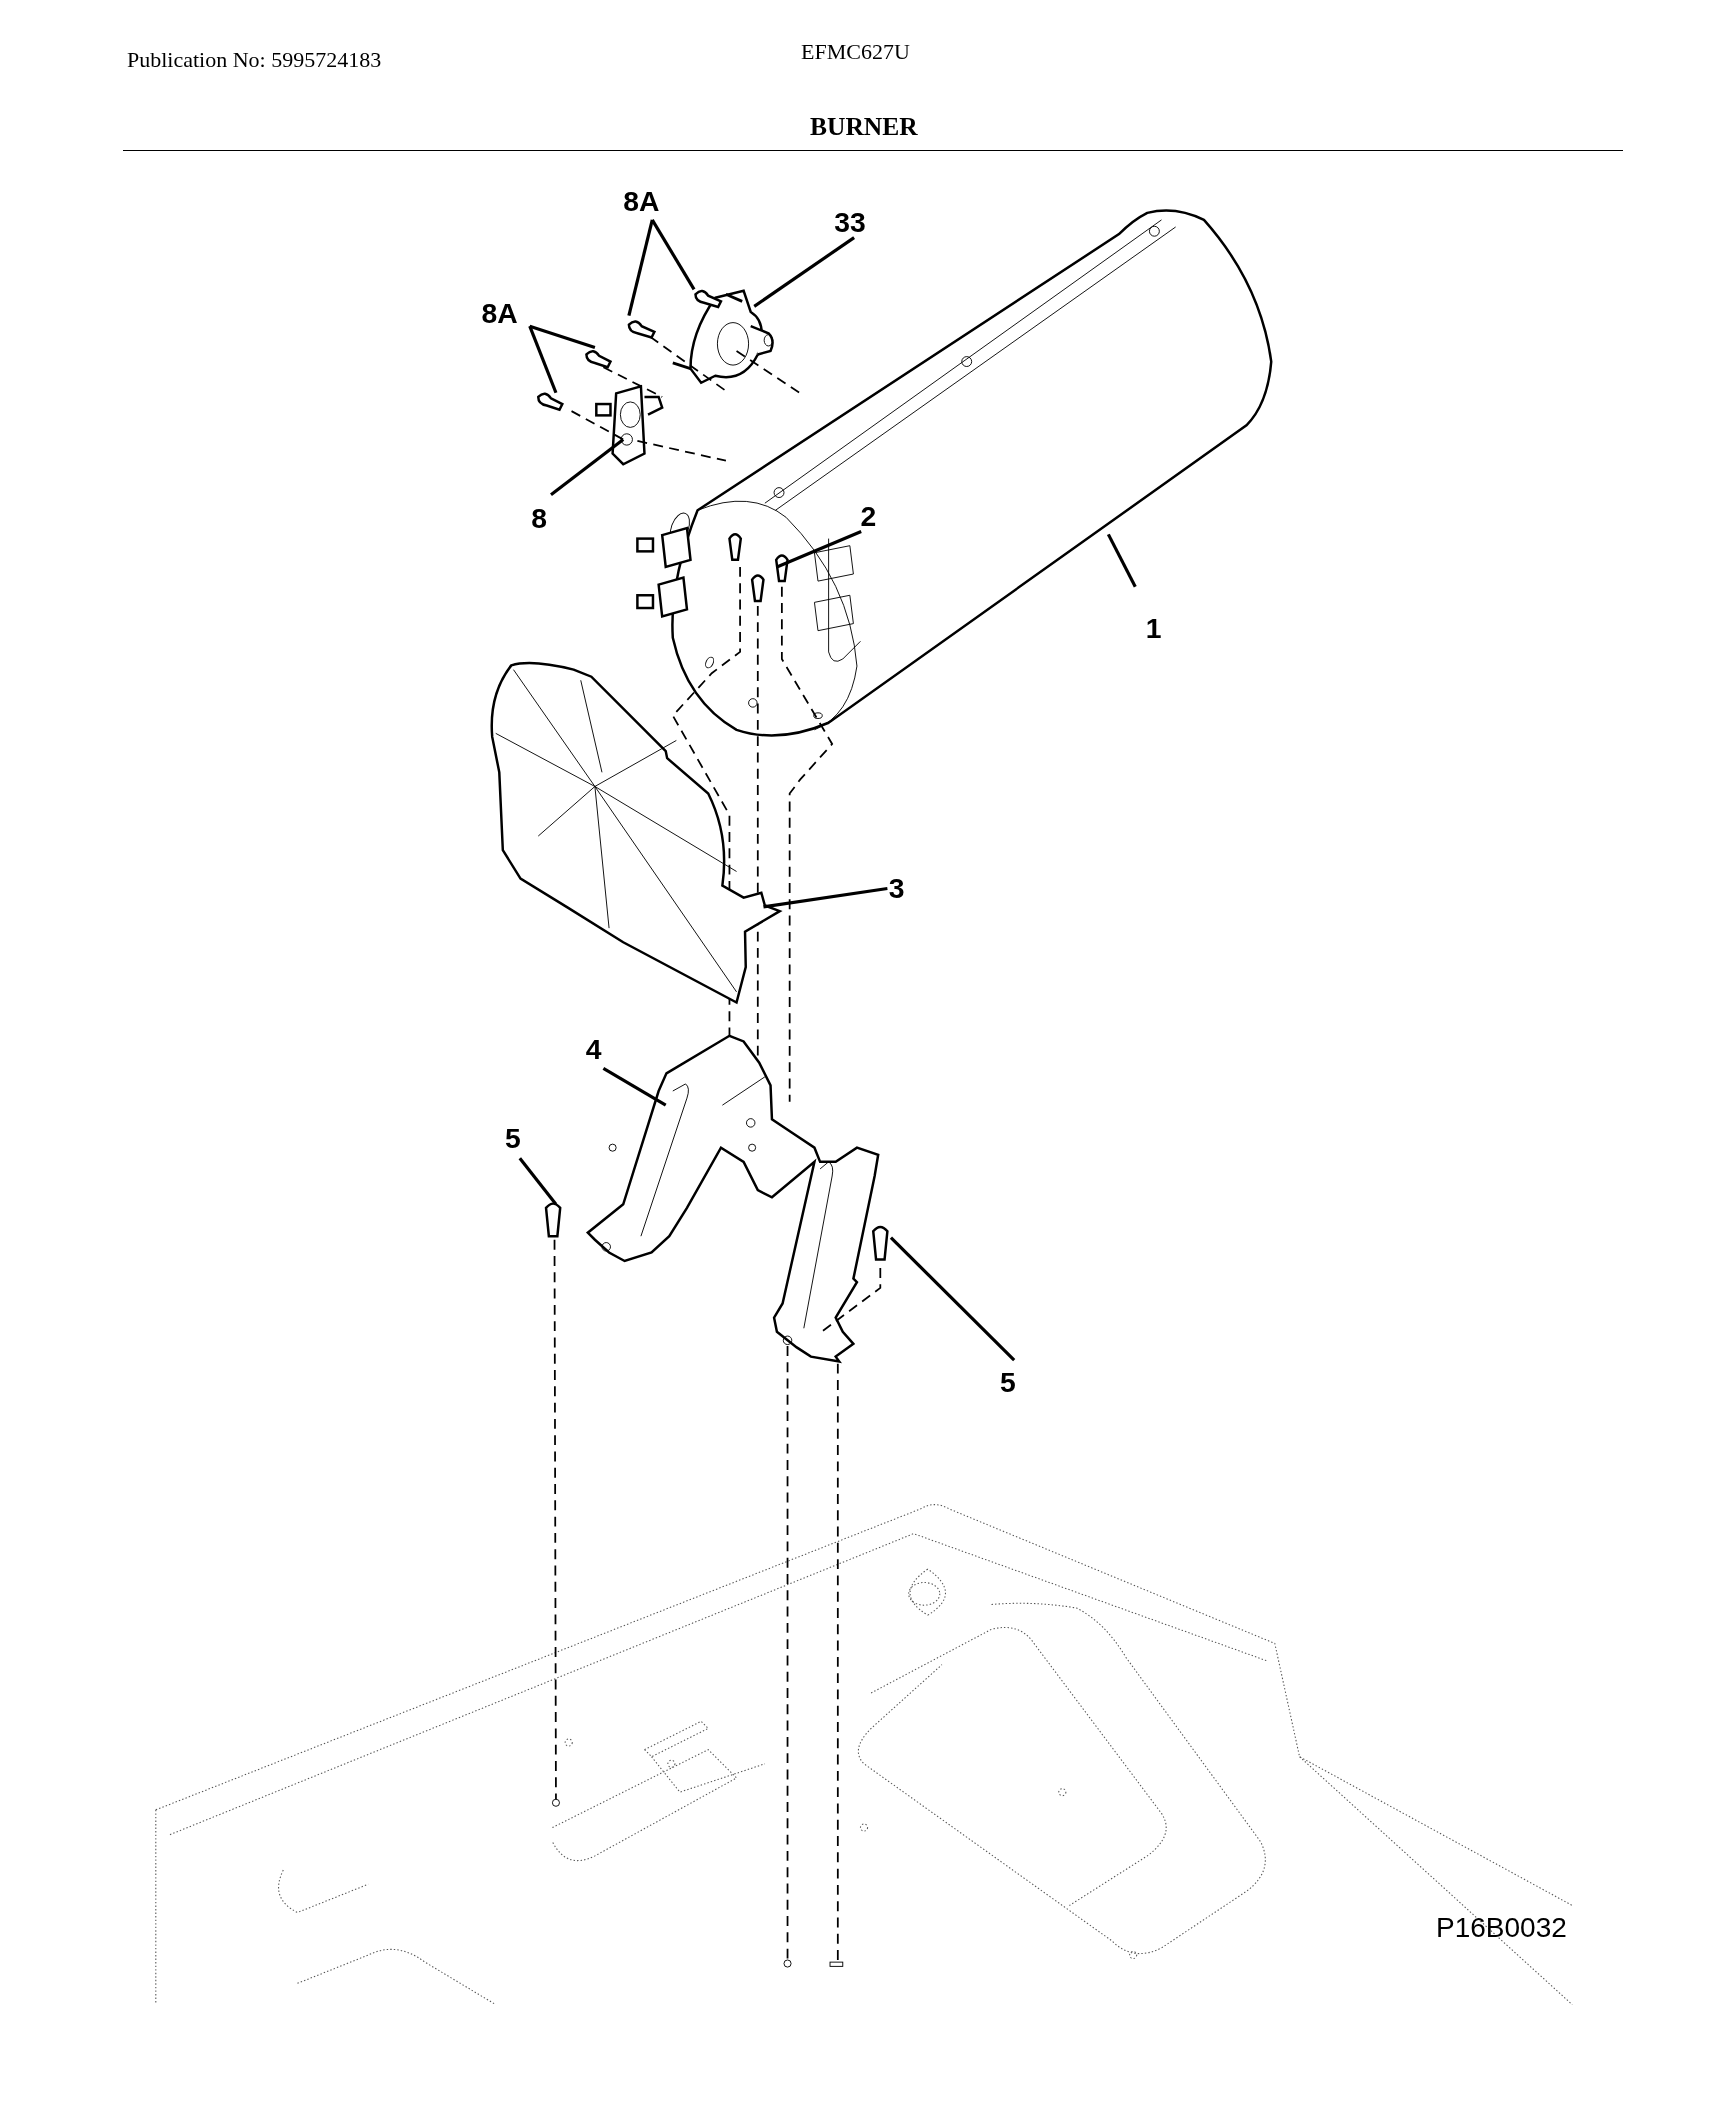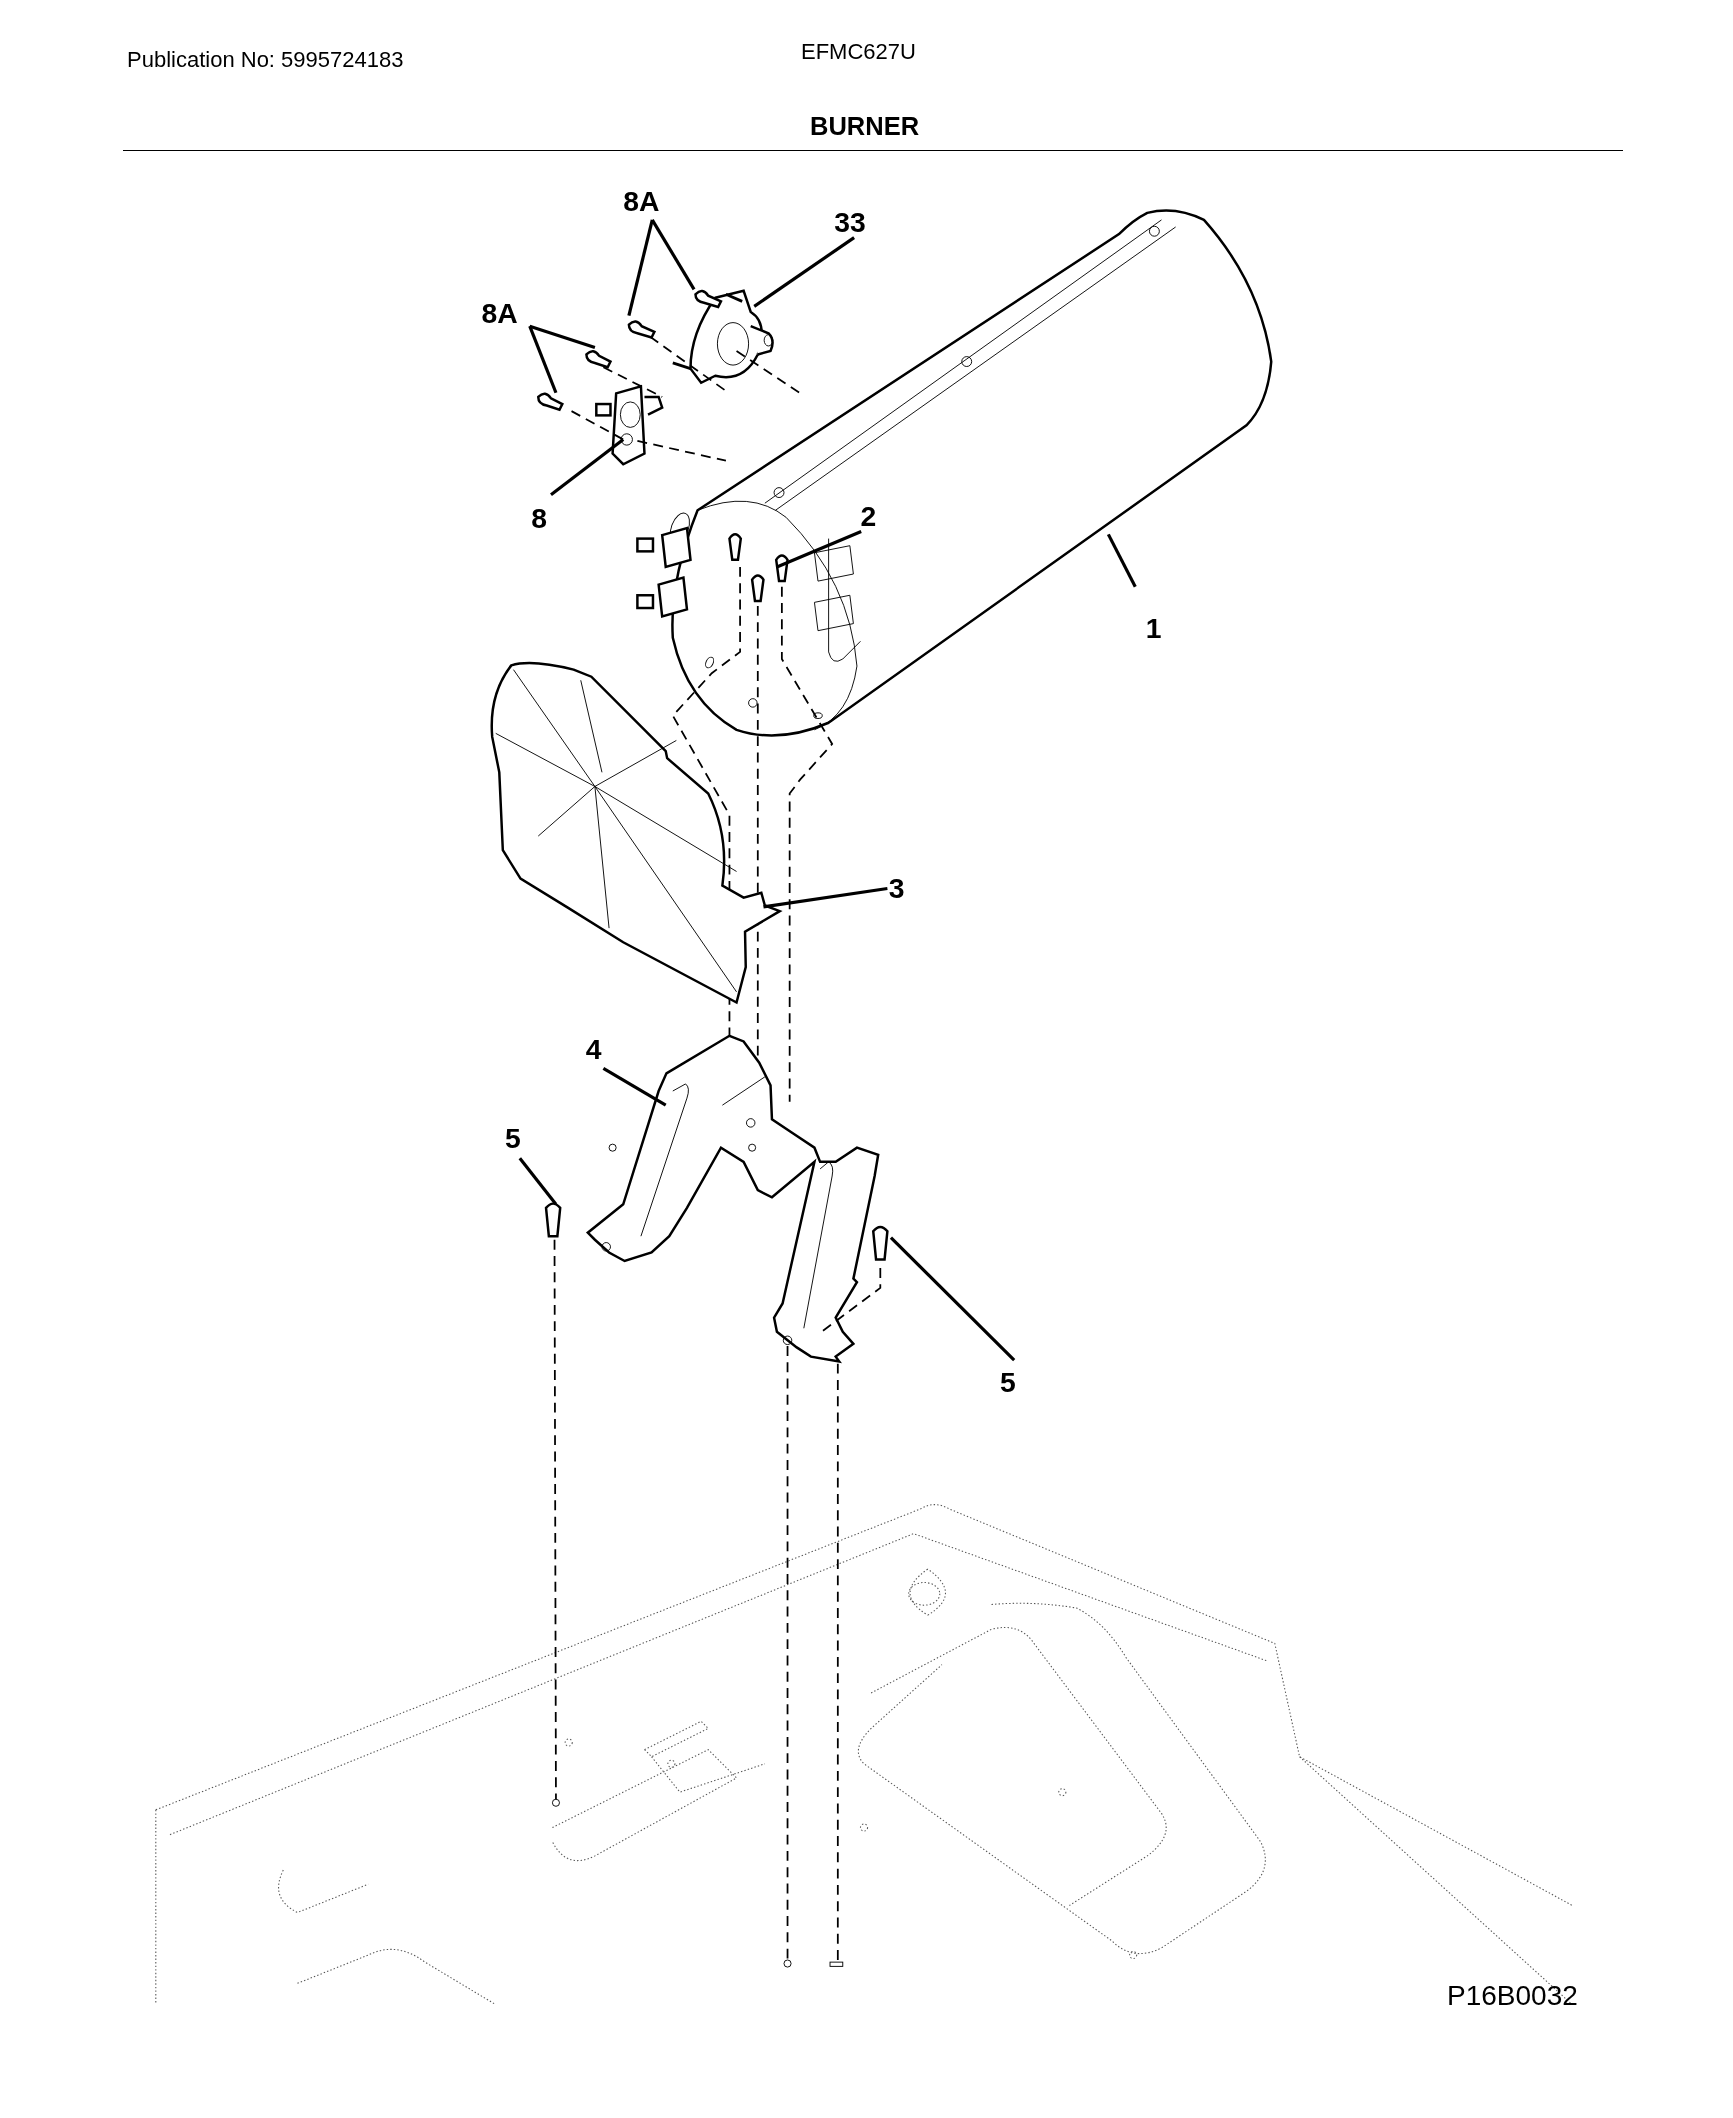--- a/index.html
+++ b/index.html
@@ -1,22 +1,22 @@
 <!DOCTYPE html>
 <html style="font-size:11.3px"><head>
 <meta charset="utf-8">
 <style>
   html, body { margin: 0; padding: 0; background: #ffffff; }
   body { width: 1733px; height: 2119px; position: relative; overflow: hidden; font-family: "Liberation Sans", sans-serif; color: #000; }
-  .hdr { position: absolute; font-size: 22px; font-family: Liberation Sans, sans-serif; }
+  .hdr { position: absolute; font-size: 22px; font-family: Liberation Serif, serif; }
   #pub { left: 127px; top: 47px; }
   #model { left: 801px; top: 39px; }
   #title { left: 810px; top: 112px; font-weight: bold; font-size: 25.5px; text-align: right; }
   #rule { position: absolute; left: 123px; top: 150px; width: 1500px; height: 0; border-top: 1.4px solid #000; }
-  #code { position: absolute; left: 1436px; top: 1980px; font-size: 28px; margin-left: 11px; }
+  #code { position: absolute; left: 1436px; top: 1912px; font-size: 28px; }
   svg.diagram { position: absolute; left: 0; top: 0; }
   .callout { font-family: "Liberation Sans", sans-serif; font-weight: bold; font-size: 40px; fill: #000; }
   .thick { stroke: #000; stroke-width: 4; fill: none; }
   .part { stroke: #000; stroke-width: 3.5; fill: #fff; }
   .thin { stroke: #000; stroke-width: 1.3; fill: none; }
   .dash { stroke: #000; stroke-width: 2.5; fill: none; stroke-dasharray: 14 9; }
   .faint { stroke: #555; stroke-width: 1.5; fill: none; stroke-dasharray: 2 3; }
   .leader { stroke: #000; stroke-width: 4.5; fill: none; }
 </style>
 </head>

